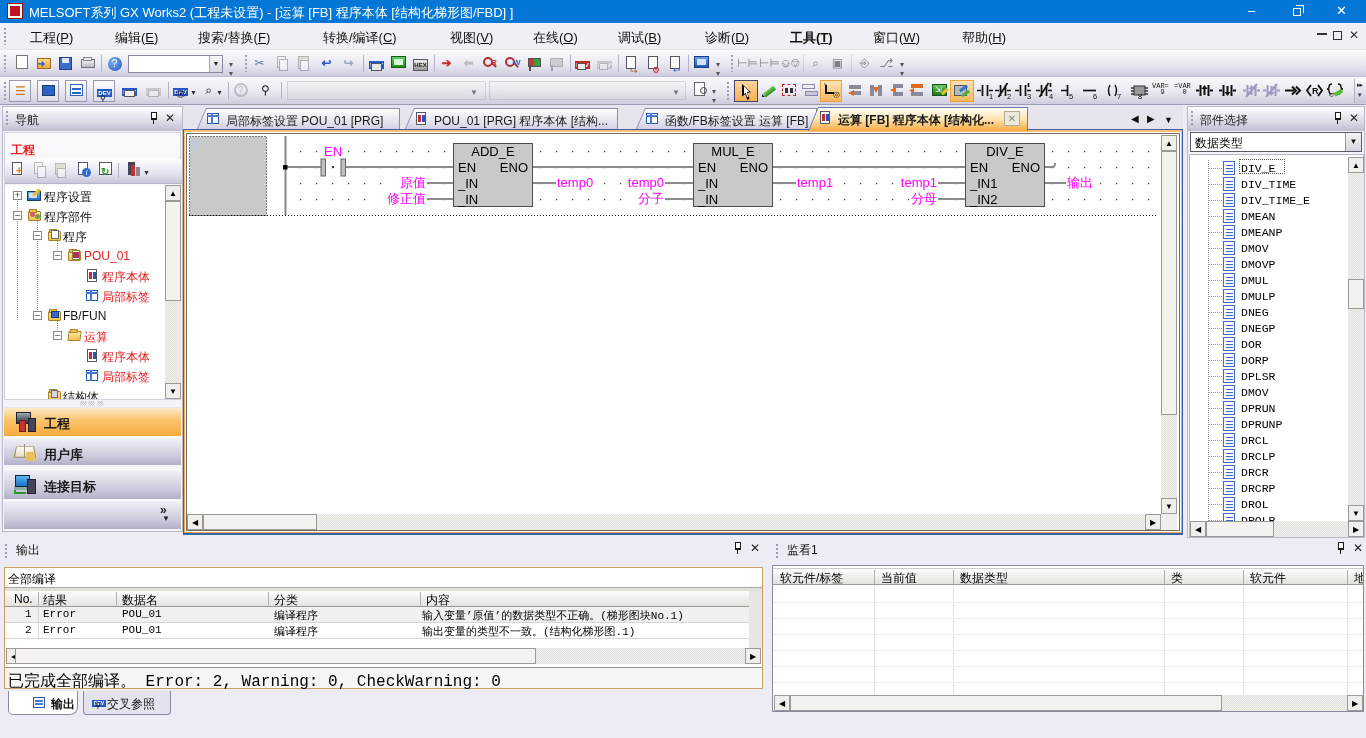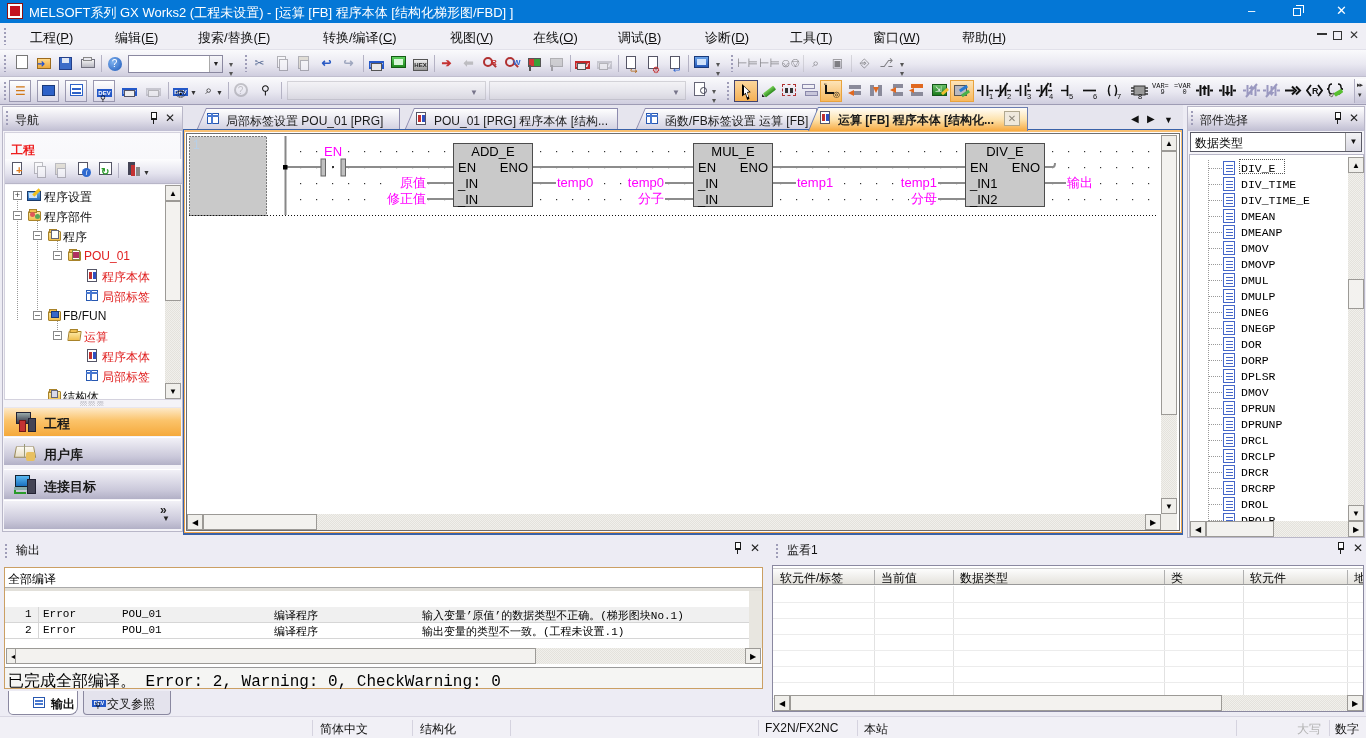--- a/index.html
+++ b/index.html
@@ -91,21 +91,21 @@
   <div id="menubar" class="abs">
     <div class="grip" style="left:4px;top:5px;height:17px;"></div>
     <div class="mi" style="left:30px;">工程(<u>P</u>)</div>
     <div class="mi" style="left:115px;">编辑(<u>E</u>)</div>
     <div class="mi" style="left:198px;">搜索/替换(<u>F</u>)</div>
     <div class="mi" style="left:323px;">转换/编译(<u>C</u>)</div>
     <div class="mi" style="left:450px;">视图(<u>V</u>)</div>
     <div class="mi" style="left:533px;">在线(<u>O</u>)</div>
     <div class="mi" style="left:618px;">调试(<u>B</u>)</div>
     <div class="mi" style="left:705px;">诊断(<u>D</u>)</div>
-    <div class="mi" style="left:790px;">工具(<u>T</u>)</div>
+    <div class="mi" style="left:790px;font-weight:bold;">工具(<u>T</u>)</div>
     <div class="mi" style="left:873px;">窗口(<u>W</u>)</div>
     <div class="mi" style="left:962px;">帮助(<u>H</u>)</div>
     <div class="abs" style="left:1317px;top:10px;width:10px;height:2px;background:#333;"></div>
     <div class="abs" style="left:1333px;top:8px;width:9px;height:9px;border:1.5px solid #333;"></div>
     <div class="abs" style="left:1349px;top:5px;color:#333;font-size:12px;">✕</div>
   </div>
 
   <div id="tb1" class="abs">
     <div class="grip" style="left:4px;top:5px;height:17px;"></div>
     <div class="ti" style="left:13px;"><span style="display:inline-block;width:12px;height:14px;background:#fff;border:1px solid #777;"></span></div>
@@ -798,33 +798,44 @@
   <div class="abs" style="left:0px;top:538px;width:766px;height:178px;">
     <div class="grip" style="left:5px;top:6px;height:14px;"></div>
     <div class="abs" style="left:16px;top:4px;font-size:12px;color:#111;">输出</div>
     <div class="abs" style="left:733px;top:3px;font-size:12px;color:#222;"><span class="pinz"></span></div>
     <div class="abs" style="left:750px;top:3px;font-size:12px;color:#222;">✕</div>
     <div class="abs" style="left:4px;top:29px;width:759px;height:122px;background:#fff;border:1px solid #cb9f63;">
       <div class="abs" style="left:3px;top:3px;font-size:12px;color:#000;">全部编译</div>
       <div class="abs" style="left:0px;top:19px;width:757px;height:1px;background:#aaa;"></div>
       <div class="abs" style="left:0px;top:20px;width:757px;height:3px;background:#e2e0da;"></div>
       <div id="otable" class="abs" style="left:0px;top:23px;width:744px;height:48px;font-size:12px;color:#000;">
+        <div class="ohead abs" style="left:0;top:0;width:744px;height:16px;background:linear-gradient(#fdfdfd,#e4e2dc);border-bottom:1px solid #999;">
+          <span class="abs" style="left:9px;top:1px;">No.</span>
+            <span class="abs" style="left:38px;top:1px;">结果</span>
+            <span class="abs" style="left:117px;top:1px;">数据名</span>
+            <span class="abs" style="left:269px;top:1px;">分类</span>
+            <span class="abs" style="left:421px;top:1px;">内容</span>
+          <span class="vline abs" style="left:33px;"></span>
+            <span class="vline abs" style="left:111px;"></span>
+            <span class="vline abs" style="left:263px;"></span>
+            <span class="vline abs" style="left:415px;"></span>
+        </div>
         <div class="abs orow" style="left:0;top:16px;background:#f0f0f0;border-bottom:1px solid #d6d6d6;">
             <span class="abs" style="left:20px;">1</span>
             <span class="abs" style="left:38px;">Error</span>
             <span class="abs" style="left:117px;">POU_01</span>
             <span class="abs" style="left:269px;">编译程序</span>
             <span class="abs" style="left:417px;">输入变量’原值’的数据类型不正确。(梯形图块No.1)</span>
           </div>
         <div class="abs orow" style="left:0;top:32px;border-bottom:1px solid #d6d6d6;">
             <span class="abs" style="left:20px;">2</span>
             <span class="abs" style="left:38px;">Error</span>
             <span class="abs" style="left:117px;">POU_01</span>
             <span class="abs" style="left:269px;">编译程序</span>
-            <span class="abs" style="left:417px;">输出变量的类型不一致。(工程未设置.1)</span>
+            <span class="abs" style="left:417px;">输出变量的类型不一致。(结构化梯形图.1)</span>
           </div>
         <div class="abs" style="left:33px;top:16px;width:1px;height:32px;background:#d6d6d6;"></div>
       </div>
       <div class="abs" style="left:744px;top:23px;width:13px;height:57px;background:#e8e6e0;"></div>
       <div class="sbar" style="left:1px;top:80px;width:755px;height:16px;"></div>
       <div class="sarr" style="left:1px;top:80px;width:16px;height:16px;font-size:8px;line-height:15px;">◀</div>
       <div class="sthumb" style="left:10px;top:80px;width:521px;height:16px;"></div>
       <div class="sarr" style="left:740px;top:80px;width:16px;height:16px;font-size:8px;line-height:15px;">▶</div>
       <div class="abs" style="left:0px;top:99px;width:757px;height:21px;background:#f5f5f3;border-top:1px solid #999;">
         <span class="abs" style="left:3px;top:3px;font-family:'Liberation Mono',monospace;font-size:16px;color:#000;white-space:nowrap;">已完成全部编译。 Error: 2, Warning: 0, CheckWarning: 0</span>
@@ -877,29 +888,13 @@
           <div class="abs" style="left:0;top:96px;width:590px;height:1px;background:#ececec;"></div>
           <div class="abs" style="left:0;top:112px;width:590px;height:1px;background:#ececec;"></div>
         </div>
       <div class="sbar" style="left:1px;top:129px;width:589px;height:16px;"></div>
       <div class="sarr" style="left:1px;top:129px;width:16px;height:16px;font-size:8px;line-height:15px;">◀</div>
       <div class="sthumb" style="left:17px;top:129px;width:432px;height:16px;"></div>
       <div class="sarr" style="left:574px;top:129px;width:16px;height:16px;font-size:8px;line-height:15px;">▶</div>
     </div>
   </div>
 
-  <div id="statusbar" class="abs">
-    <div class="s" style="left:320px;">简体中文</div>
-    <div class="s" style="left:420px;">结构化</div>
-    <div class="s" style="left:765px;">FX2N/FX2NC</div>
-    <div class="s" style="left:864px;">本站</div>
-    <div class="s" style="left:1297px;color:#b3b3b3;">大写</div>
-    <div class="s" style="left:1335px;">数字</div>
-    <div class="sep" style="left:312px;"></div>
-    <div class="sep" style="left:412px;"></div>
-    <div class="sep" style="left:510px;"></div>
-    <div class="sep" style="left:758px;"></div>
-    <div class="sep" style="left:857px;"></div>
-    <div class="sep" style="left:1236px;"></div>
-
-    <div class="sep" style="left:1329px;"></div>
-  </div>
 </div>
 
 </body></html>

